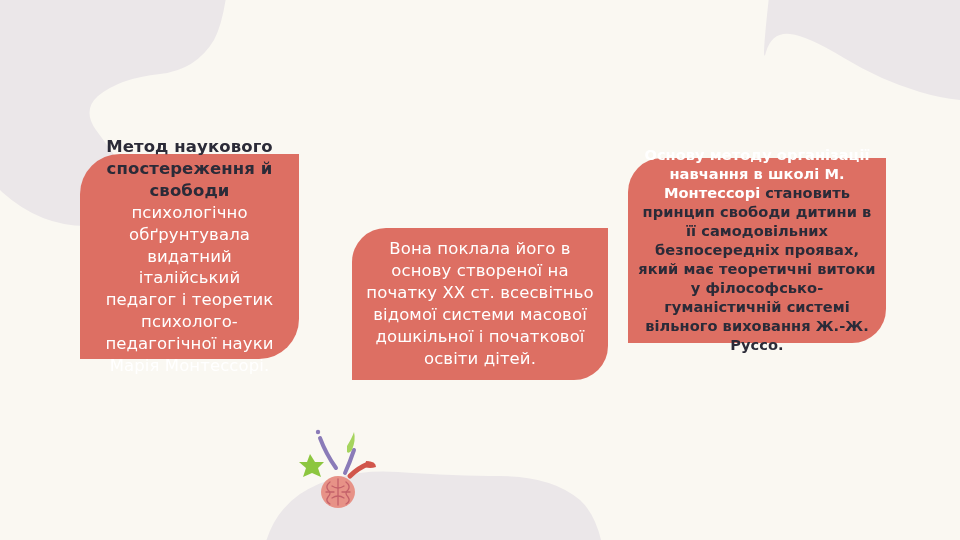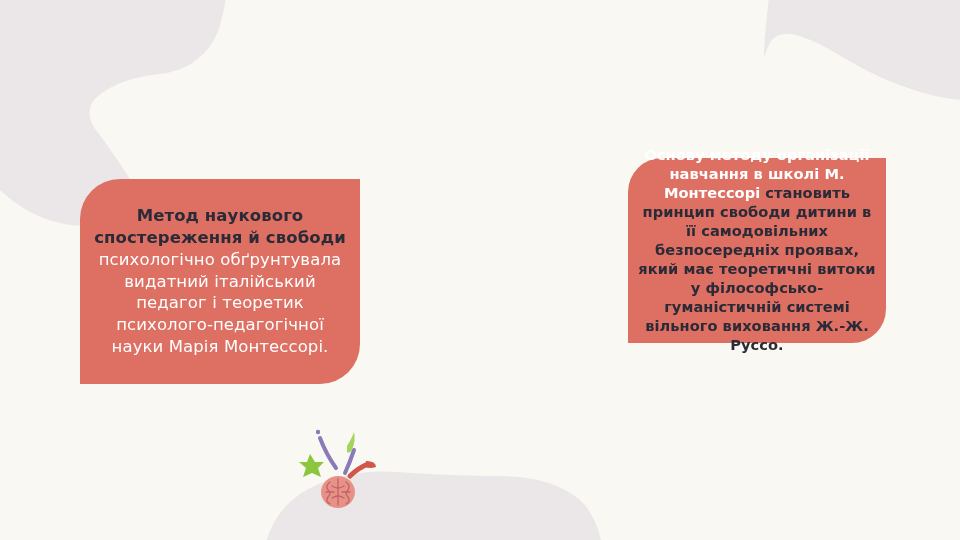--- a/index.html
+++ b/index.html
@@ -43,25 +43,24 @@
     color: #ffffff;
   }
   .card p {
     margin: 0;
     width: 100%;
   }
 
   .card-1 {
     left: 80px;
     top: 154px;
-    width: 280px;
+    width: 219px;
     height: 205px;
     border-radius: 40px 0 40px 0;
-    padding: 10px 13px;
-    margin-top: 25px;
+    padding: 10px 24px;
   }
   .card-1 p {
     font-size: 16.5px;
     line-height: 1.33;
     letter-spacing: 0.1px;
   }
 
   .card-2 {
     left: 352px;
     top: 228px;
@@ -160,18 +159,21 @@
       <path d="M 36 70 Q 42 66 48 70"></path>
       <path d="M 30 64 L 38 64"></path>
       <path d="M 46 64 L 54 64"></path>
     </g>
   </svg>
 
   <div class="card card-1">
     <p><span class="b">Метод наукового спостереження й свободи</span><span class="w"> психологічно обґрунтувала видатний італійський педагог і теоретик психолого-педагогічної науки Марія Монтессорі.</span></p>
   </div>
 
+  <div class="card card-2">
+    <p><span class="w">Вона поклала його в основу створеної на початку XX ст. всесвітньо відомої системи масової дошкільної і початкової освіти дітей.</span></p>
+  </div>
 
   <div class="card card-3">
     <p><span class="bw">Основу методу організації навчання в школі М. Монтессорі</span><span class="bd"> становить принцип свободи дитини в її самодовільних безпосередніх проявах, який має теоретичні витоки у філософсько-гуманістичній системі вільного виховання Ж.-Ж. Руссо.</span></p>
   </div>
 
 </div>
 
 </body></html>

